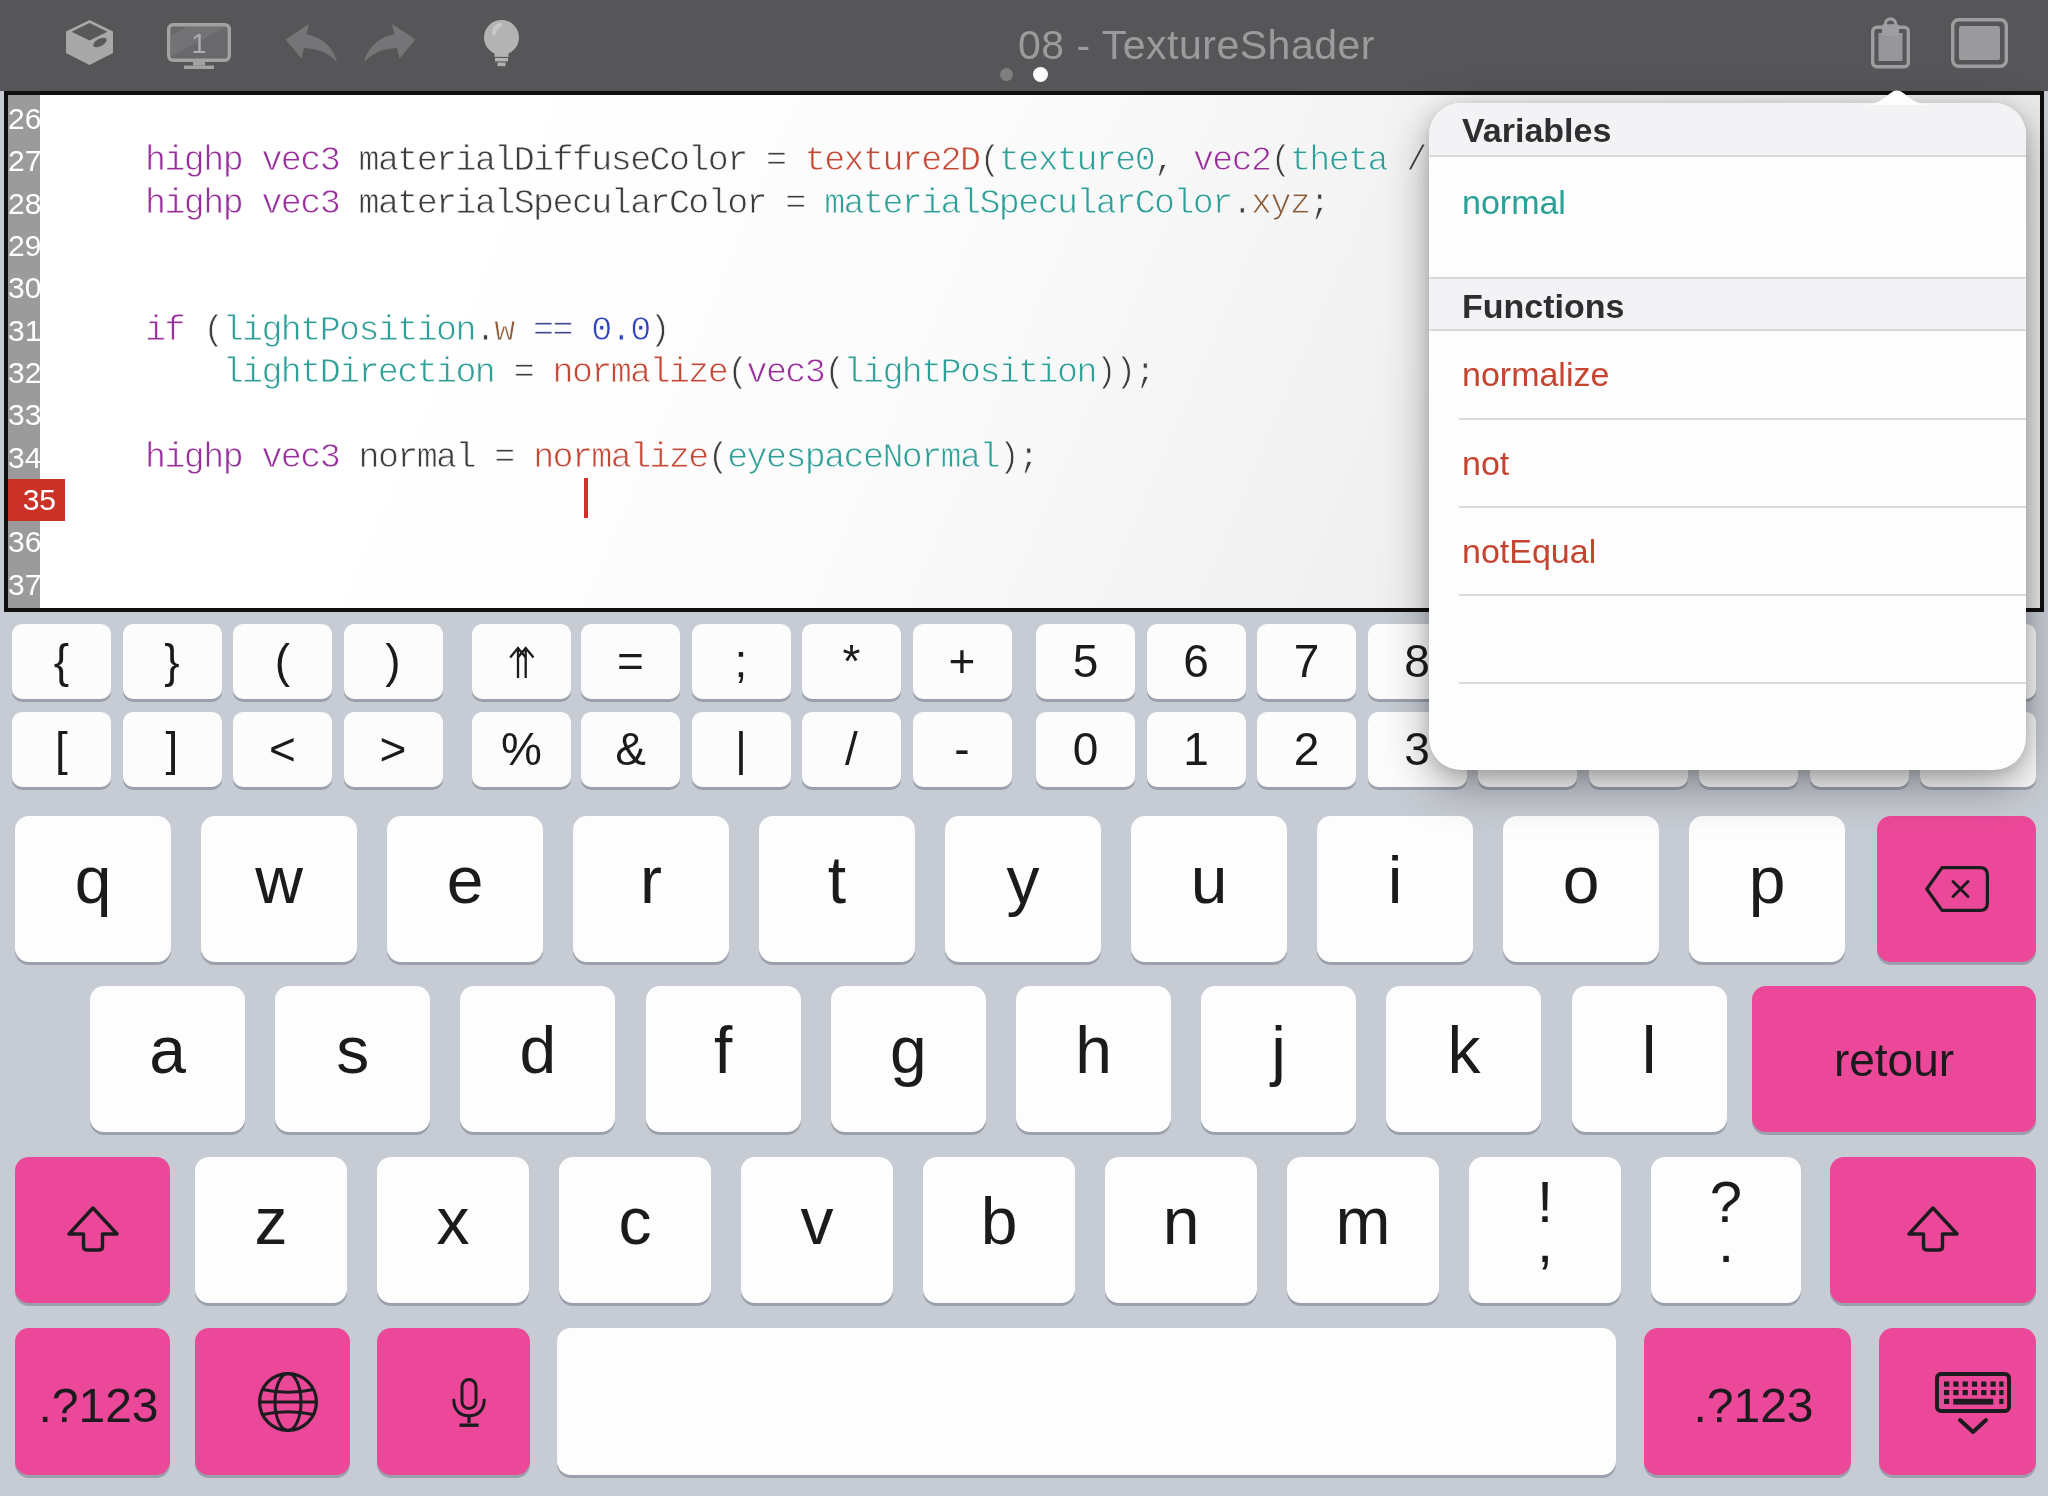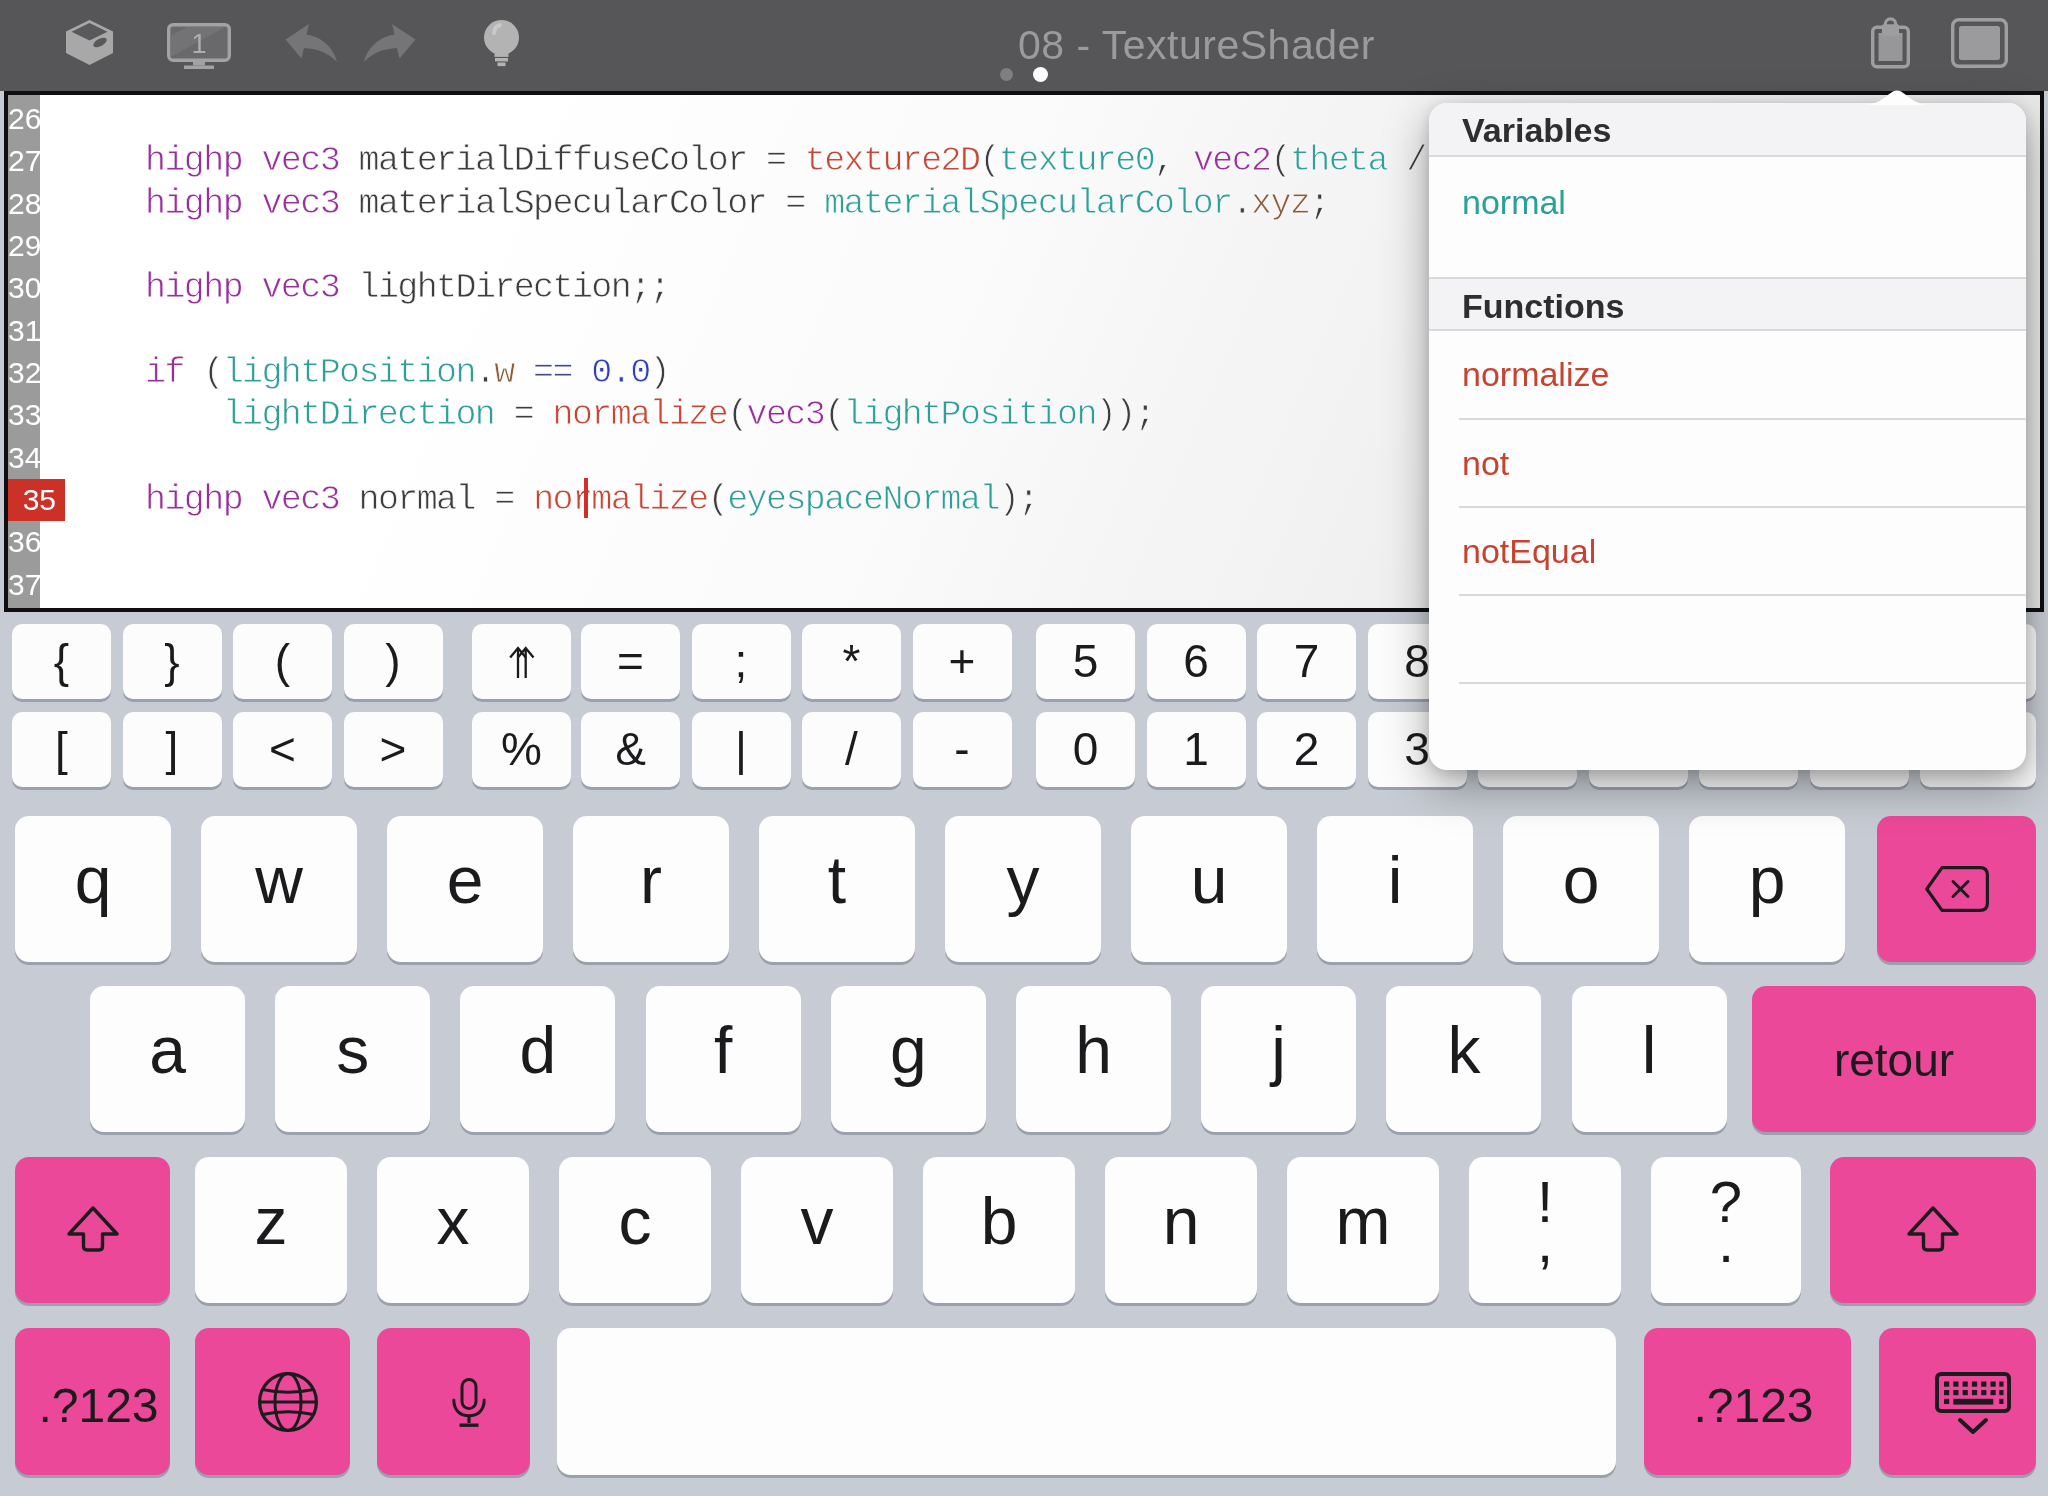--- a/index.html
+++ b/index.html
@@ -38,21 +38,21 @@
 .kh147 { height:147px;padding-left:30px; }
 .kg { background:#ec4899; }
 .k .rt { font-size:46px; top:1px; }
 .k .rt2 { font-size:48px; top:5px; left:-9px; }
 .two { position:absolute; left:0; top:0; width:100%; height:100%; }
 .two span { position:absolute; left:0; width:100%; font-size:58px; line-height:58px; top:16px; }
 .two span.b2 { top:56px; }
 
 
 .pop { position:absolute; left:1429px; top:103px; width:597px; height:667px; background:#fdfdfd;
-  border-radius:18px; z-index:5; overflow:hidden;
+  border-radius:32px; z-index:5; overflow:hidden;
   box-shadow:0 16px 45px rgba(0,0,0,0.34), 0 3px 14px rgba(0,0,0,0.14); }
 .ph { height:54px; background:#f3f3f5; line-height:54px; padding-left:33px; font-weight:bold;
   font-size:34px; color:#2e2e30; border-bottom:2px solid #dadadc; }
 .pi { height:88px; line-height:86px; padding-left:33px; font-size:34px; position:relative; }
 .pi.sep:after { content:""; position:absolute; left:30px; right:0; bottom:0; height:2px; background:#dadadc; }
 .pi-teal { color:#2aa096; }
 .pi-red { color:#c5432f; }
 </style></head>
 <body>
 
@@ -113,21 +113,20 @@
       <div class="gl">34</div>
       <div class="gl gl-hl">35</div>
       <div class="gl">36</div>
       <div class="gl">37</div>
   </div>
   <div class="code">
     <div class="cl"></div>
       <div class="cl">    <i class="tk">highp</i> <i class="tk">vec3</i> <i class="tp">materialDiffuseColor</i><i class="tp"> = </i><i class="tf">texture2D</i><i class="tp">(</i><i class="tt">texture0</i><i class="tp">, </i><i class="tk">vec2</i><i class="tp">(</i><i class="tt">theta</i><i class="tp"> / </i></div>
       <div class="cl">    <i class="tk">highp</i> <i class="tk">vec3</i> <i class="tp">materialSpecularColor</i><i class="tp"> = </i><i class="tt">materialSpecularColor</i><i class="tp">.</i><i class="ts">xyz</i><i class="tp">;</i></div>
       <div class="cl"></div>
-      <div class="cl">    <i class="tk">highp</i> <i class="tk">vec3</i> <i class="tp">lightDirection;;</i></div>
       <div class="cl"></div>
       <div class="cl">    <i class="tk">if</i><i class="tp"> (</i><i class="tt">lightPosition</i><i class="tp">.</i><i class="ts">w</i><i class="tp"> </i><i class="to">==</i><i class="tp"> </i><i class="tn">0.0</i><i class="tp">)</i></div>
       <div class="cl">        <i class="tt">lightDirection</i><i class="tp"> = </i><i class="tf">normalize</i><i class="tp">(</i><i class="tk">vec3</i><i class="tp">(</i><i class="tt">lightPosition</i><i class="tp">));</i></div>
       <div class="cl"></div>
       <div class="cl">    <i class="tk">highp</i> <i class="tk">vec3</i> <i class="tp">normal</i><i class="tp"> = </i><i class="tf">normalize</i><i class="tp">(</i><i class="tt">eyespaceNormal</i><i class="tp">);</i></div>
   </div>
 </div>
 <div class="cursor"></div>
 
 <div class="kb"></div>

